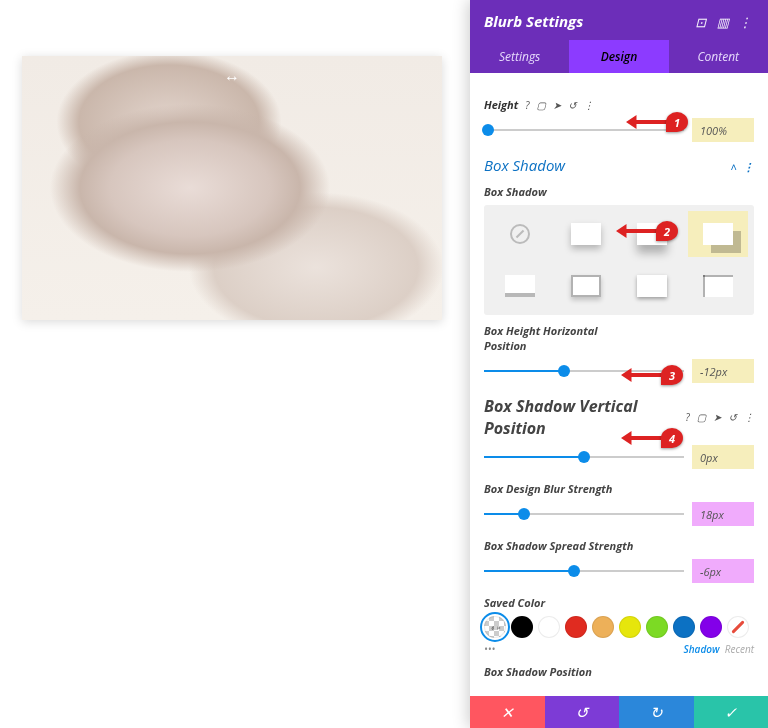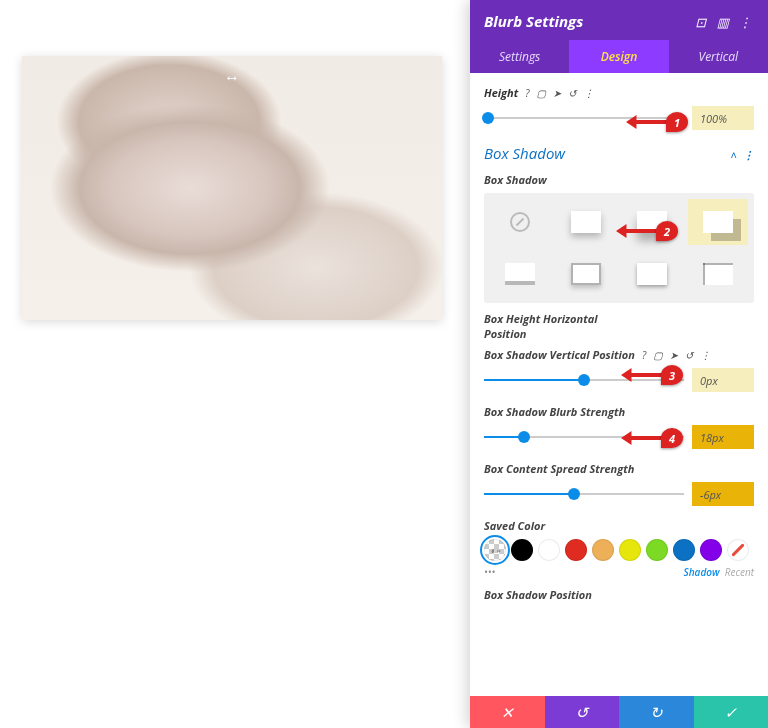--- a/index.html
+++ b/index.html
@@ -15,34 +15,34 @@
   }
   .resize-icon { position: absolute; top: 8px; left: 50%; transform: translateX(-50%); color: #fff; font-size: 16px; font-weight: bold; }
 
   .panel { position: absolute; right: 0; top: 0; width: 298px; height: 728px; background: #fff; display: flex; flex-direction: column; box-shadow: -2px 0 15px rgba(0,0,0,.2); font-style: italic; }
   .header { background: #6c2eb9; color: #fff; }
   .titlebar { display: flex; align-items: center; justify-content: space-between; padding: 10px 14px 8px; }
   .titlebar h1 { font-size: 15px; font-weight: 700; }
   .titlebar .icons span { display: inline-block; width: 18px; text-align: center; font-size: 13px; opacity: .95; cursor: pointer; }
   .tabs { display: flex; }
   .tab { flex: 1; padding: 8px 0; font-size: 12px; text-align: center; cursor: pointer; color: #e7dafc; }
-  .tab.active { background: #8c3bff; color: #fde047; font-weight: 600; }
-
-  .scroll { flex: 1; overflow: hidden; padding: 6px 14px 0; position: relative; border-radius: 20px; }
+  .tab.active { background: #8c3bff; color: #000000; font-weight: 600; }
+
+  .scroll { flex: 1; overflow: hidden; padding: 18px 14px 0; position: relative; border-radius: 20px; }
 
   .label-row { display: flex; align-items: center; gap: 7px; font-size: 11px; color: #333; font-weight: 700; margin-top: 6px; }
   .label-row .ico { font-size: 10px; color: #555; cursor: pointer; font-weight: normal; }
   .vdots { font-weight: 700; }
 
   .slider-row { display: flex; align-items: center; gap: 8px; margin: 6px 0 12px; }
   .slider { position: relative; flex: 1; height: 14px; }
   .slider-track { position: absolute; top: 50%; left: 0; right: 0; height: 2px; background: #ccc; transform: translateY(-50%); }
   .slider-fill { position: absolute; top: 50%; left: 0; height: 2px; background: #0c8ce9; transform: translateY(-50%); }
   .slider-thumb { position: absolute; top: 50%; width: 12px; height: 12px; background: #0c8ce9; border-radius: 50%; transform: translate(-50%, -50%); cursor: pointer; }
-  .slider-value { width: 62px; height: 24px; background: #eab308; font-size: 11px; color: #555; display: flex; align-items: center; padding-left: 8px; }
+  .slider-value { width: 62px; height: 24px; background: #f0abfc; font-size: 11px; color: #555; display: flex; align-items: center; padding-left: 8px; }
   .slider-value.hl { background: #f6eebc; }
 
   .section-head { display: flex; align-items: center; justify-content: space-between; color: #0c71c3; margin: 4px 0 8px; }
   .section-head h2 { font-size: 15px; font-weight: 500; }
   .section-head .ico { font-size: 11px; cursor: pointer; color:#0c71c3; padding-left:6px; }
 
   .sublabel { font-size: 11px; font-weight: 700; color: #444; margin: 8px 0 6px; }
 
   .presets { display: grid; grid-template-columns: repeat(4, 1fr); gap: 6px; padding: 6px; background: #f0f0f0; border-radius: 3px; }
   .preset { height: 46px; background: #f0f0f0; display: flex; align-items: center; justify-content: center; cursor: pointer; }
@@ -97,21 +97,21 @@
       <h1>Blurb Settings</h1>
       <div class="icons">
         <span>⊡</span>
         <span>▥</span>
         <span>⋮</span>
       </div>
     </div>
     <div class="tabs">
       <div class="tab">Settings</div>
       <div class="tab active">Design</div>
-      <div class="tab">Vertical</div>
+      <div class="tab">Content</div>
     </div>
   </div>
 
   <div class="scroll">
     <div class="label-row">
       <span>Height</span>
       <span class="ico">?</span>
       <span class="ico">▢</span>
       <span class="ico">➤</span>
       <span class="ico">↺</span>
@@ -153,49 +153,57 @@
         </div>
       <div class="preset p7">
           <div class="card"></div>
         </div>
       <div class="preset p8">
           <div class="card"></div>
         </div>
     </div>
 
     <div class="sublabel" style="max-width:140px">Box Height Horizontal Position</div>
+    <div class="slider-row">
+      <div class="slider">
+          <div class="slider-track"></div>
+          <div class="slider-fill" style="width:40%"></div>
+          <div class="slider-thumb" style="left:40%"></div>
+        </div>
+      <div class="slider-value hl">-12px</div>
+    </div>
 
     <div class="label-row">
-      <span style="font-size:11px;font-weight:700;color:#444">Box Shadow Vertical Position</span>
+      <span style="font-size:16px;font-weight:700;color:#444">Box Shadow Vertical Position</span>
       <span class="ico">?</span>
       <span class="ico">▢</span>
       <span class="ico">➤</span>
       <span class="ico">↺</span>
       <span class="ico vdots">⋮</span>
     </div>
     <div class="slider-row">
       <div class="slider">
           <div class="slider-track"></div>
           <div class="slider-fill" style="width:50%"></div>
           <div class="slider-thumb" style="left:50%"></div>
         </div>
       <div class="slider-value hl">0px</div>
     </div>
 
-    <div class="sublabel">Box Shadow Blurb Strength</div>
+    <div class="sublabel">Box Design Blur Strength</div>
     <div class="slider-row">
       <div class="slider">
           <div class="slider-track"></div>
           <div class="slider-fill" style="width:20%"></div>
           <div class="slider-thumb" style="left:20%"></div>
         </div>
       <div class="slider-value">18px</div>
     </div>
 
-    <div class="sublabel">Box Content Spread Strength</div>
+    <div class="sublabel">Box Shadow Spread Strength</div>
     <div class="slider-row">
       <div class="slider">
           <div class="slider-track"></div>
           <div class="slider-fill" style="width:45%"></div>
           <div class="slider-thumb" style="left:45%"></div>
         </div>
       <div class="slider-value">-6px</div>
     </div>
 
     <div class="sublabel">Saved Color</div>

